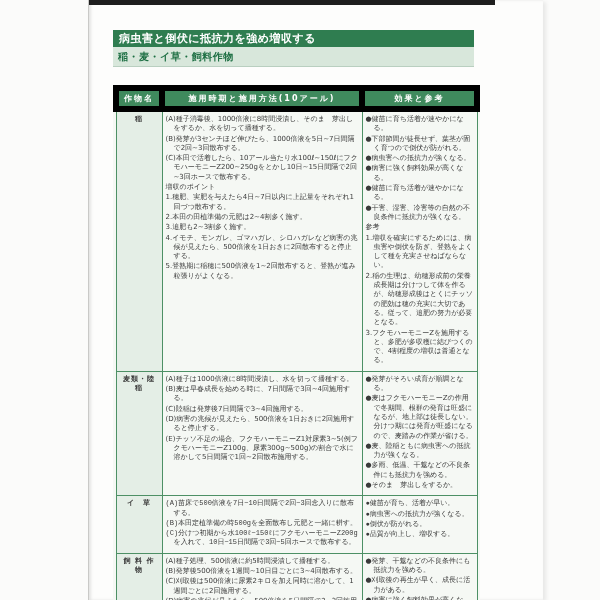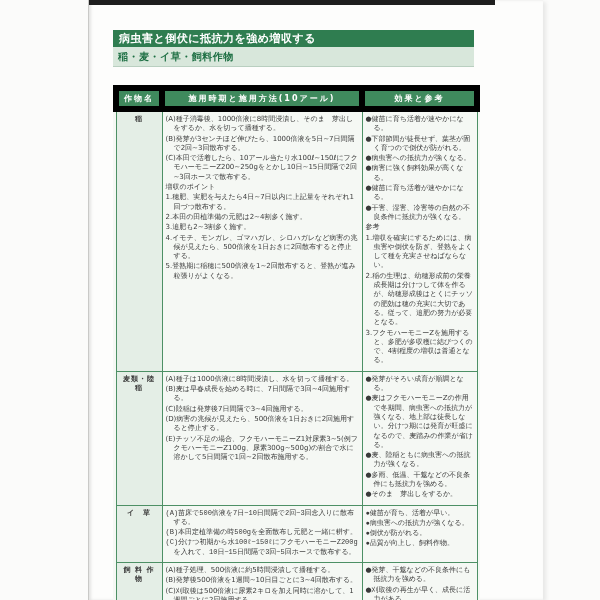--- a/index.html
+++ b/index.html
@@ -116,39 +116,39 @@
     <td class="crop-cell">麦類・陸稲</td>
     <td class="method-cell">
             <div class="item">(A)種子は1000倍液に8時間浸漬し、水を切って播種する。</div>
             <div class="item">(B)麦は早春成長を始める時に、7日間隔で3回~4回施用する。</div>
             <div class="item">(C)陸稲は発芽後7日間隔で3~4回施用する。</div>
             <div class="item">(D)病害の兆候が見えたら、500倍液を1日おきに2回施用すると停止する。</div>
             <div class="item">(E)チッソ不足の場合、フクモハーモニーZ1対尿素3~5(例フクモハーモニーZ100g、尿素300g~500g)の割合で水に溶かして5日間隔で1回~2回散布施用する。</div>
           </td>
     <td class="effects-cell">
             <div class="item">●発芽がそろい成育が順調となる。</div>
-            <div class="item">●麦はフクモハーモニーZの作用で冬期間、病虫害への抵抗力が強くなる、地上部は徒長しない。分けつ期には発育が旺盛になるので、麦踏みの作業が省ける。</div>
+            <div class="item">●麦はフクモハーモニーZの作用で冬期間、根群の発育は旺盛になるが、地上部は徒長しない。分けつ期には発育が旺盛になるので、麦踏みの作業が省ける。</div>
             <div class="item">●麦、陸稲ともに病虫害への抵抗力が強くなる。</div>
             <div class="item">●多雨、低温、干魃などの不良条件にも抵抗力を強める。</div>
             <div class="item">●そのまゝ芽出しをするか。</div>
           </td>
   </tr>
 
   <tr class="row-rush">
     <td class="crop-cell">イ　草</td>
     <td class="method-cell">
             <div class="item">(A)苗床で500倍液を7日~10日間隔で2回~3回念入りに散布する。</div>
             <div class="item">(B)本田定植準備の時500gを全面散布し元肥と一緒に耕す。</div>
             <div class="item">(C)分けつ初期から水100ℓ~150ℓにフクモハーモニーZ200gを入れて、10日~15日間隔で3回~5回ホースで散布する。</div>
           </td>
     <td class="effects-cell">
             <div class="item">●健苗が育ち、活着が早い。</div>
             <div class="item">●病虫害への抵抗力が強くなる。</div>
             <div class="item">●倒伏が防がれる。</div>
-            <div class="item">●品質が向上し、飼料作物。</div>
+            <div class="item">●品質が向上し、増収する。</div>
           </td>
   </tr>
 
   <tr class="row-feed">
     <td class="crop-cell">飼 料 作 物</td>
     <td class="method-cell">
             <div class="item">(A)種子処理、500倍液に約5時間浸漬して播種する。</div>
             <div class="item">(B)発芽後500倍液を1週間~10日目ごとに3~4回散布する。</div>
             <div class="item">(C)刈取後は500倍液に尿素2キロを加え同時に溶かして、1週間ごとに2回施用する。</div>
             <div class="item">(D)病害の兆候が見えたら、500倍液を5日間隔で2~3回施用すると停止する。</div>

